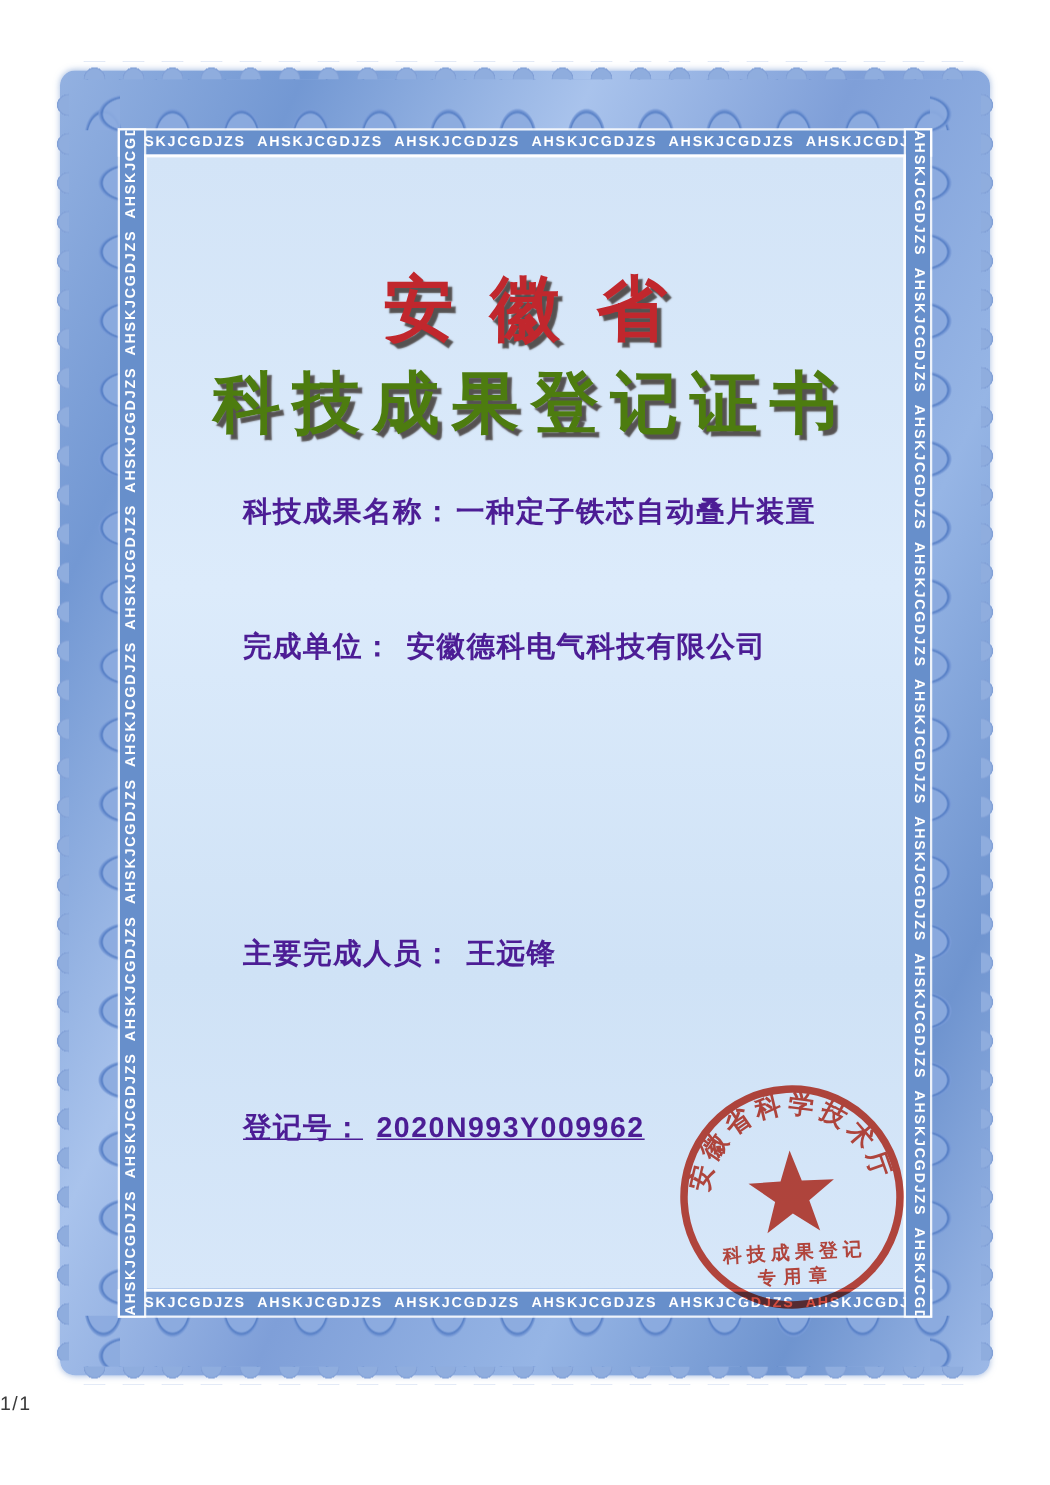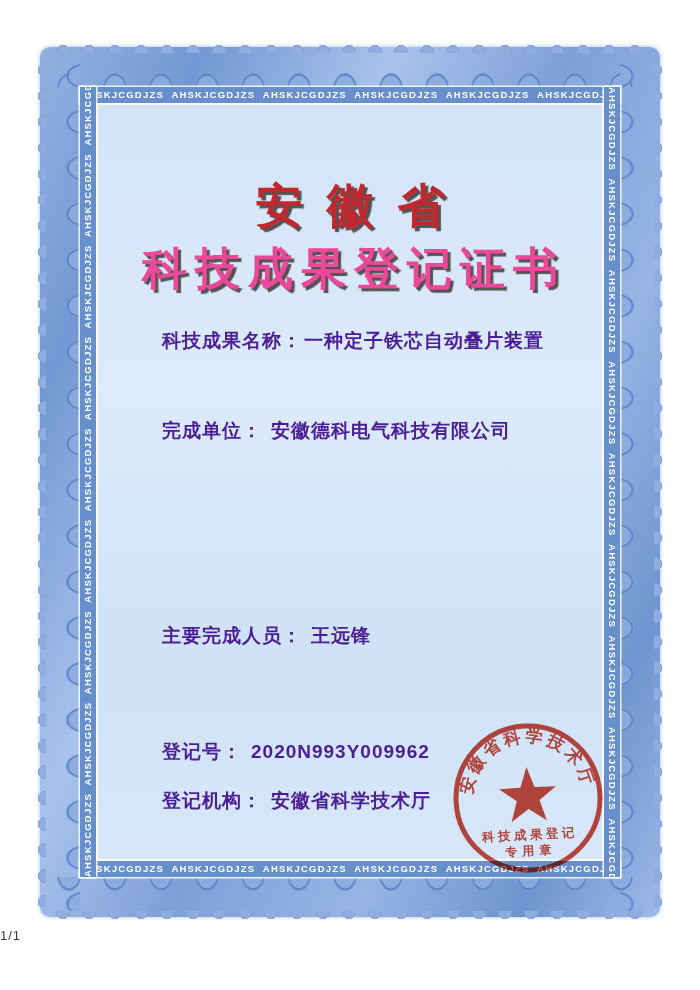--- a/index.html
+++ b/index.html
@@ -66,21 +66,21 @@
     color:#c1272d;font-weight:bold;white-space:nowrap;
     font-family:"Liberation Serif","DejaVu Serif",serif;
     text-shadow:3px 3px 1px rgba(62,55,52,.85);
   }
   .t1{top:128px;font-size:47px;letter-spacing:24px;text-indent:24px;}
   .t2{top:192px;font-size:45px;letter-spacing:8px;text-indent:8px;}
   .field{
     position:absolute;left:122px;white-space:nowrap;
     font-size:19px;font-weight:bold;color:#4c1d95;letter-spacing:1px;
   }
-  .f1{top:281px;}.f2{top:371px;}.f3{top:541px;margin-top:35px;}.f4{top:692px;}.f5{top:741px;}
+  .f1{top:281px;}.f2{top:371px;}.f3{top:541px;margin-top:35px;}.f4{top:692px;text-decoration:underline;}.f5{top:741px;}
   .f2 .fvalue,.f3 .fvalue,.f4 .fvalue,.f5 .fvalue{margin-left:9px;}
   .f1 .fvalue{margin-left:2px;}
   
   .seal{
     position:absolute;left:403px;top:666px;width:170px;height:170px;
     transform:rotate(-3deg);opacity:.9;mix-blend-mode:multiply;
   }
   .seal text{font-family:"Liberation Sans","DejaVu Sans",sans-serif;font-weight:bold;}
   .seal-date{
     position:absolute;left:408px;top:776px;white-space:nowrap;
@@ -110,36 +110,33 @@
     <div class="arches ar-right"></div>
 
     <div class="band-text bt-top" style="background: rgb(103, 143, 203); color: rgb(255, 255, 255);">AHSKJCGDJZS AHSKJCGDJZS AHSKJCGDJZS AHSKJCGDJZS AHSKJCGDJZS AHSKJCGDJZS AHSKJCGDJZS AHSKJCGDJZS AHSKJCGDJZS AHSKJCGDJZS AHSKJCGDJZS AHSKJCGDJZS AHSKJCGDJZS AHSKJCGDJZS</div>
     <div class="band-text bt-bottom" style="background: rgb(103, 143, 203); color: rgb(255, 255, 255);">AHSKJCGDJZS AHSKJCGDJZS AHSKJCGDJZS AHSKJCGDJZS AHSKJCGDJZS AHSKJCGDJZS AHSKJCGDJZS AHSKJCGDJZS AHSKJCGDJZS AHSKJCGDJZS AHSKJCGDJZS AHSKJCGDJZS AHSKJCGDJZS AHSKJCGDJZS</div>
     <div class="band-text bt-left" style="background: rgb(103, 143, 203); color: rgb(255, 255, 255);">AHSKJCGDJZS AHSKJCGDJZS AHSKJCGDJZS AHSKJCGDJZS AHSKJCGDJZS AHSKJCGDJZS AHSKJCGDJZS AHSKJCGDJZS AHSKJCGDJZS AHSKJCGDJZS AHSKJCGDJZS AHSKJCGDJZS AHSKJCGDJZS AHSKJCGDJZS AHSKJCGDJZS AHSKJCGDJZS</div>
     <div class="band-text bt-right" style="background: rgb(103, 143, 203); color: rgb(255, 255, 255);">AHSKJCGDJZS AHSKJCGDJZS AHSKJCGDJZS AHSKJCGDJZS AHSKJCGDJZS AHSKJCGDJZS AHSKJCGDJZS AHSKJCGDJZS AHSKJCGDJZS AHSKJCGDJZS AHSKJCGDJZS AHSKJCGDJZS AHSKJCGDJZS AHSKJCGDJZS AHSKJCGDJZS AHSKJCGDJZS</div>
 
     <div class="inner"></div>
 
     <div class="title t1" style="color: rgb(193, 39, 45);">安徽省</div>
-    <div class="title t2" style="color: #ec4899;">科技成果登记证书</div>
+    <div class="title t2" style="color: #4d7c0f;">科技成果登记证书</div>
 
     <div class="field f1">
       <span class="flabel">科技成果名称：</span><span class="fvalue">一种定子铁芯自动叠片装置</span>
     </div>
     <div class="field f2">
       <span class="flabel">完成单位：</span><span class="fvalue">安徽德科电气科技有限公司</span>
     </div>
     <div class="field f3">
       <span class="flabel">主要完成人员：</span><span class="fvalue">王远锋</span>
     </div>
     <div class="field f4">
       <span class="flabel">登记号：</span><span class="fvalue">2020N993Y009962</span>
-    </div>
-    <div class="field f5">
-      <span class="flabel">登记机构：</span><span class="fvalue">安徽省科学技术厅</span>
     </div>
 
     <svg class="seal" viewBox="0 0 170 170">
       <circle cx="85" cy="85" r="72" fill="none" stroke-width="5" stroke="#cd3728"></circle>
       <defs>
         <path id="sealArc" d="M 33.1 106 A 56 56 0 1 1 136.9 106" fill="none"></path>
       </defs>
       <text font-size="17" letter-spacing="3.5" text-anchor="middle" fill="#cd3728">
         <textPath href="#sealArc" startOffset="50%">安徽省科学技术厅</textPath>
       </text>

